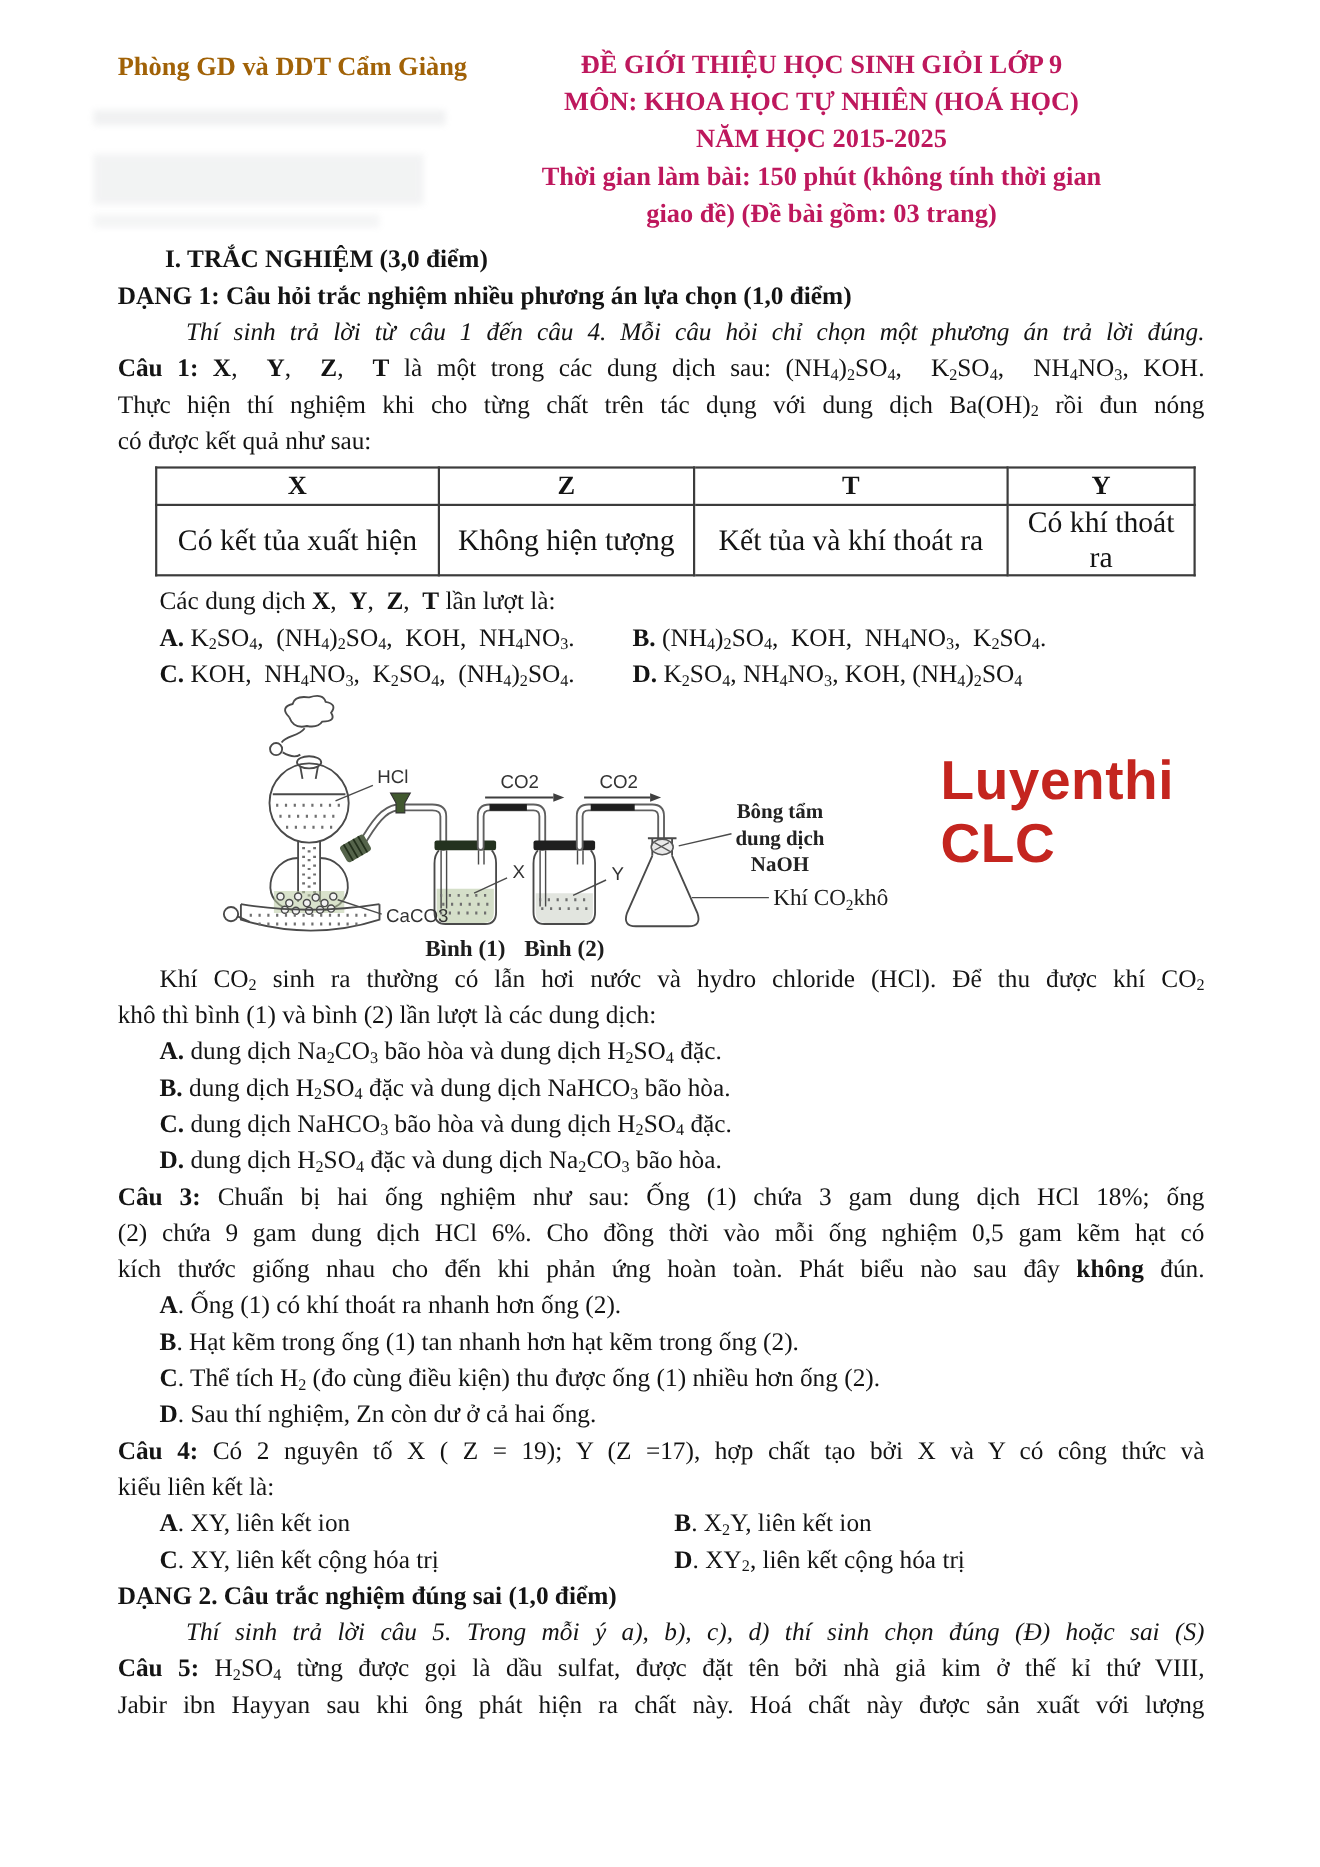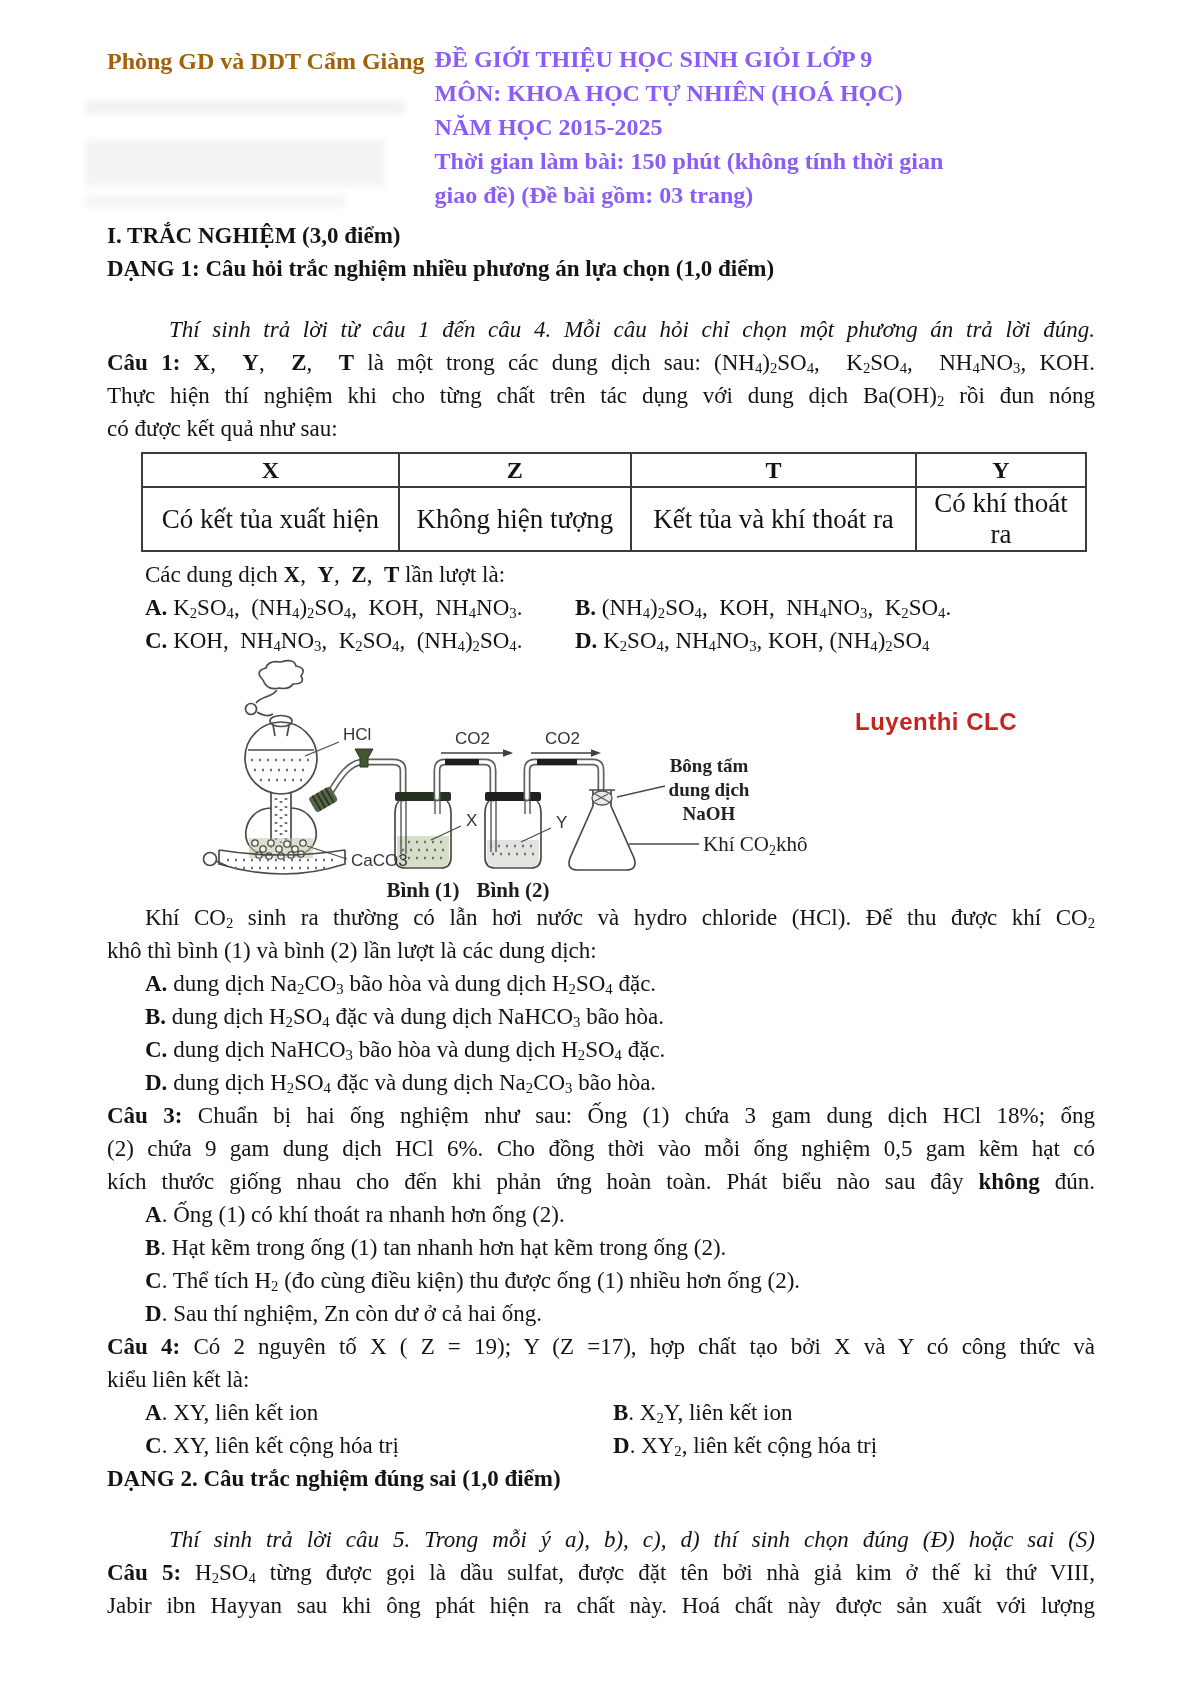--- a/index.html
+++ b/index.html
@@ -7,46 +7,46 @@
   .page{
     position:relative;width:1200px;height:1697px;background:#ffffff;
     font-family:"Liberation Serif","DejaVu Serif",serif;color:#141414;
     box-sizing:border-box;padding:42px 105px 0 107px;overflow:hidden;
   }
   
   .artifact{position:absolute;background:#9aa0a6;filter:blur(3px);pointer-events:none;}
   
   .hdr{display:flex;align-items:flex-start;}
   .hdr-left{font-weight:bold;font-size:24px;white-space:nowrap;padding-top:6px;color:#a16207;}
-  .hdr-right{flex:1;text-align:left;padding-left:10px;padding-right:36px;color:#8b5cf6;}
+  .hdr-right{flex:1;text-align:center;padding-left:10px;padding-right:36px;color:#be185d;}
   .hdr-right .hl{font-weight:bold;font-size:24px;line-height:34px;white-space:nowrap;}
   .hl .normal{font-weight:bold;}
   
   .ln{position:relative;font-size:23px;line-height:32.5px;min-height:33px;}
   .b{font-weight:bold;}
-  .it{font-style:italic;margin-top:28px;}
+  .it{font-style:italic;}
   .ind38{padding-left:38px;}
   .ind62{padding-left:62px;}
   .jf{text-align:justify;text-align-last:justify;}
   .ln .optR{position:absolute;top:0;}
   .r468{left:468px;} .r538{left:506px;}
   sub{font-size:0.64em;line-height:0;vertical-align:-0.22em;}
-  .mt8{margin-top:8px;}
+  .mt8{margin-top:8px;margin-left:43px;}
   
   table.rtable{border-collapse:collapse;margin:6px 0 7px 34px;width:946px;table-layout:fixed;}
   table.rtable td{border:2px solid #3c3c3c;text-align:center;font-size:27px;padding:0 4px;}
   table.rtable tr.hrow td{height:32px;font-weight:bold;font-size:24px;}
   table.rtable tr.drow td{height:44px;}
   
   .figure{position:relative;height:244px;}
   .figure svg{position:absolute;left:86px;top:0;}
   .watermark{
     position:absolute;left:748px;top:50px;
     font-family:"Liberation Sans","DejaVu Sans",sans-serif;
-    font-weight:bold;font-size:24px;letter-spacing:.5px;
+    font-weight:bold;font-size:50px;letter-spacing:.5px;
   }
   
   .slab{font-family:"Liberation Sans","DejaVu Sans",sans-serif;font-size:17px;fill:#333;}
   .serf{font-family:"Liberation Serif","DejaVu Serif",serif;font-size:19px;font-weight:bold;fill:#222;}
   .binh{font-family:"Liberation Serif","DejaVu Serif",serif;font-size:21px;font-weight:bold;fill:#1d1d1d;}
   .dryt{font-family:"Liberation Serif","DejaVu Serif",serif;font-size:21px;fill:#1d1d1d;}
   .ln2{stroke:#4a4a4a;stroke-width:1.7;fill:none;}
   .thin{stroke:#4a4a4a;stroke-width:1.3;fill:none;}
   .dots{stroke:#6f6f6f;stroke-width:2.6;stroke-dasharray:2 6;fill:none;}
   .tubeO{stroke:#5f5f5f;stroke-width:7;fill:none;stroke-linecap:round;}

